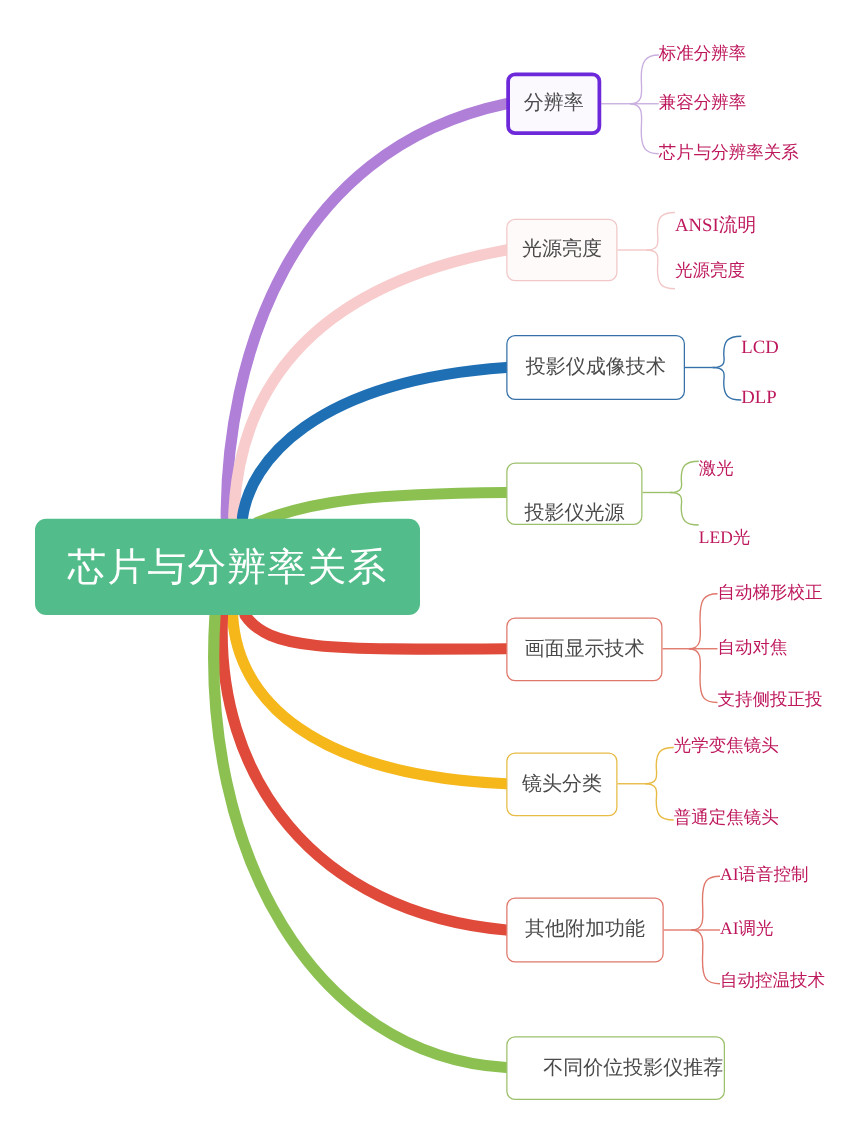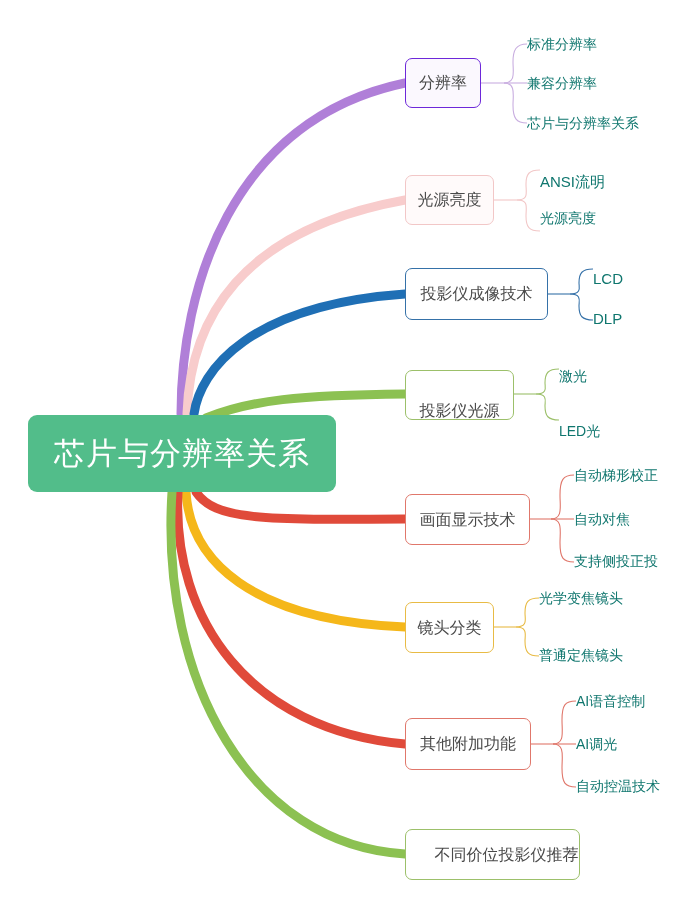--- a/index.html
+++ b/index.html
@@ -62,36 +62,37 @@
     z-index: 4;
   }
   .branch-node .branch-label {
     font-size: 16px;
     color: #4a4a4a;
     white-space: nowrap;
     line-height: 1;
   }
 
   
-  .b-purple { border: 1px solid #6d28d9; background: #fbf8fe; align-items: center; }
+  .b-purple { border: 3px solid #6d28d9; background: #fbf8fe; align-items: center; }
   .b-pink   { border: 1px solid #f2c7c7; background: #fffafa; }
   .b-blue   { border: 1.6px solid #3571a8; background: #ffffff; }
   .b-green  { border: 1px solid #9cc06a; background: #ffffff; }
   .b-red    { border: 1px solid #e0776b; background: #ffffff; }
   .b-orange { border: 1px solid #e8bb45; background: #ffffff; }
   .b-green2 { border: 1px solid #9cc06a; background: #ffffff; }
 
   
   .leaf {
     position: absolute;
     font-size: 14px;
-    color: #0f766e;
+    color: #be185d;
     white-space: nowrap;
     line-height: 1;
     z-index: 4;
+    font-family: Liberation Serif, serif;
   }
   .leaf.en { font-size: 15px; }
 </style>
 </head>
 <body>
 
 <div id="canvas">
 
   <svg id="wires" viewBox="0 0 691 908" xmlns="http://www.w3.org/2000/svg">
 

